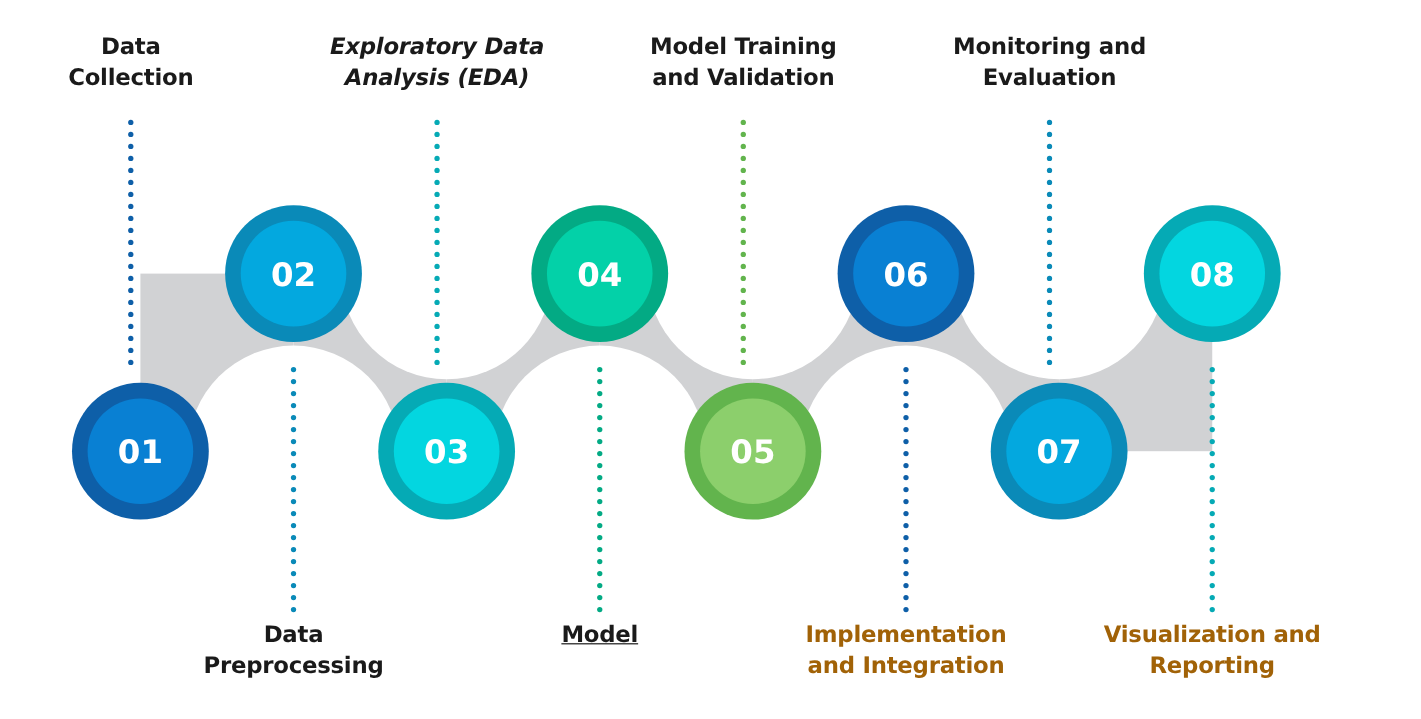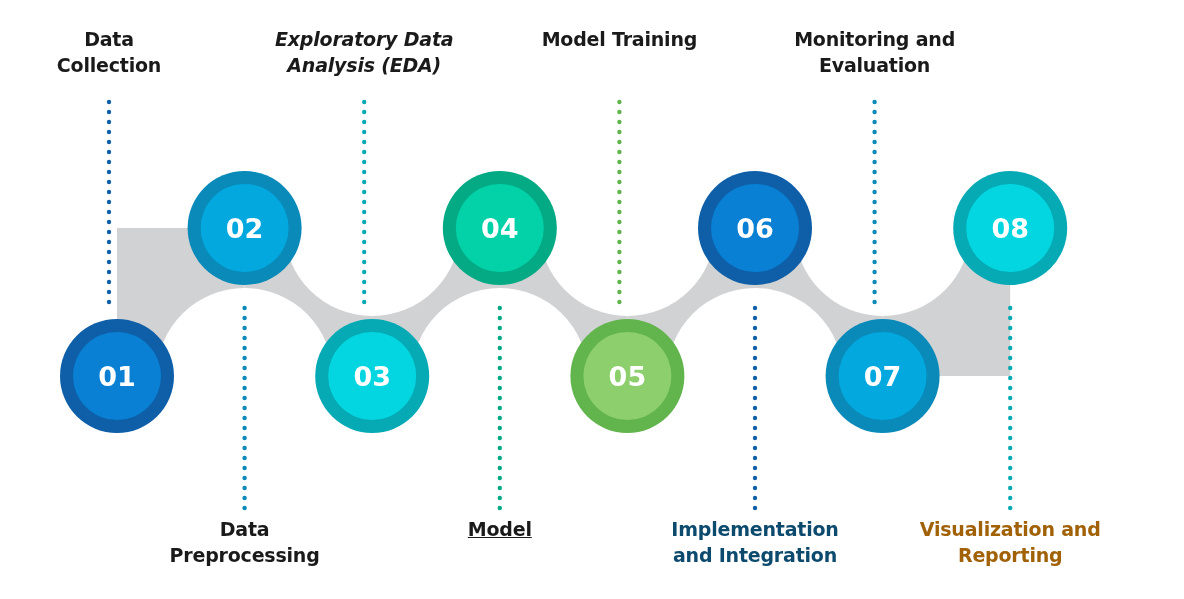--- a/index.html
+++ b/index.html
@@ -278,22 +278,23 @@
     </div>
     <div class="label" style="color: rgb(26, 26, 26); left: 244.2px; top: 26px; font-style: italic;">
       <span>Exploratory Data</span>
       <span>Analysis (EDA)</span>
     </div>
     <div class="label" style="color: rgb(26, 26, 26); left: 379.8px; top: 516px; text-decoration: underline;">
       <span>Model</span>
     </div>
     <div class="label" style="color: rgb(26, 26, 26); left: 499.4px; top: 26px;">
       <span>Model Training</span>
-    </div>
-    <div class="label" style="color: #0c4a6e; left: 635px; top: 516px;">
+      <span>and Validation</span>
+    </div>
+    <div class="label" style="color: #a16207; left: 635px; top: 516px;">
       <span>Implementation</span>
       <span>and Integration</span>
     </div>
     <div class="label" style="color: rgb(26, 26, 26); left: 754.6px; top: 26px;">
       <span>Monitoring and</span>
       <span>Evaluation</span>
     </div>
     <div class="label" style="color: #a16207; left: 890.2px; top: 516px;">
       <span>Visualization and</span>
       <span>Reporting</span>

